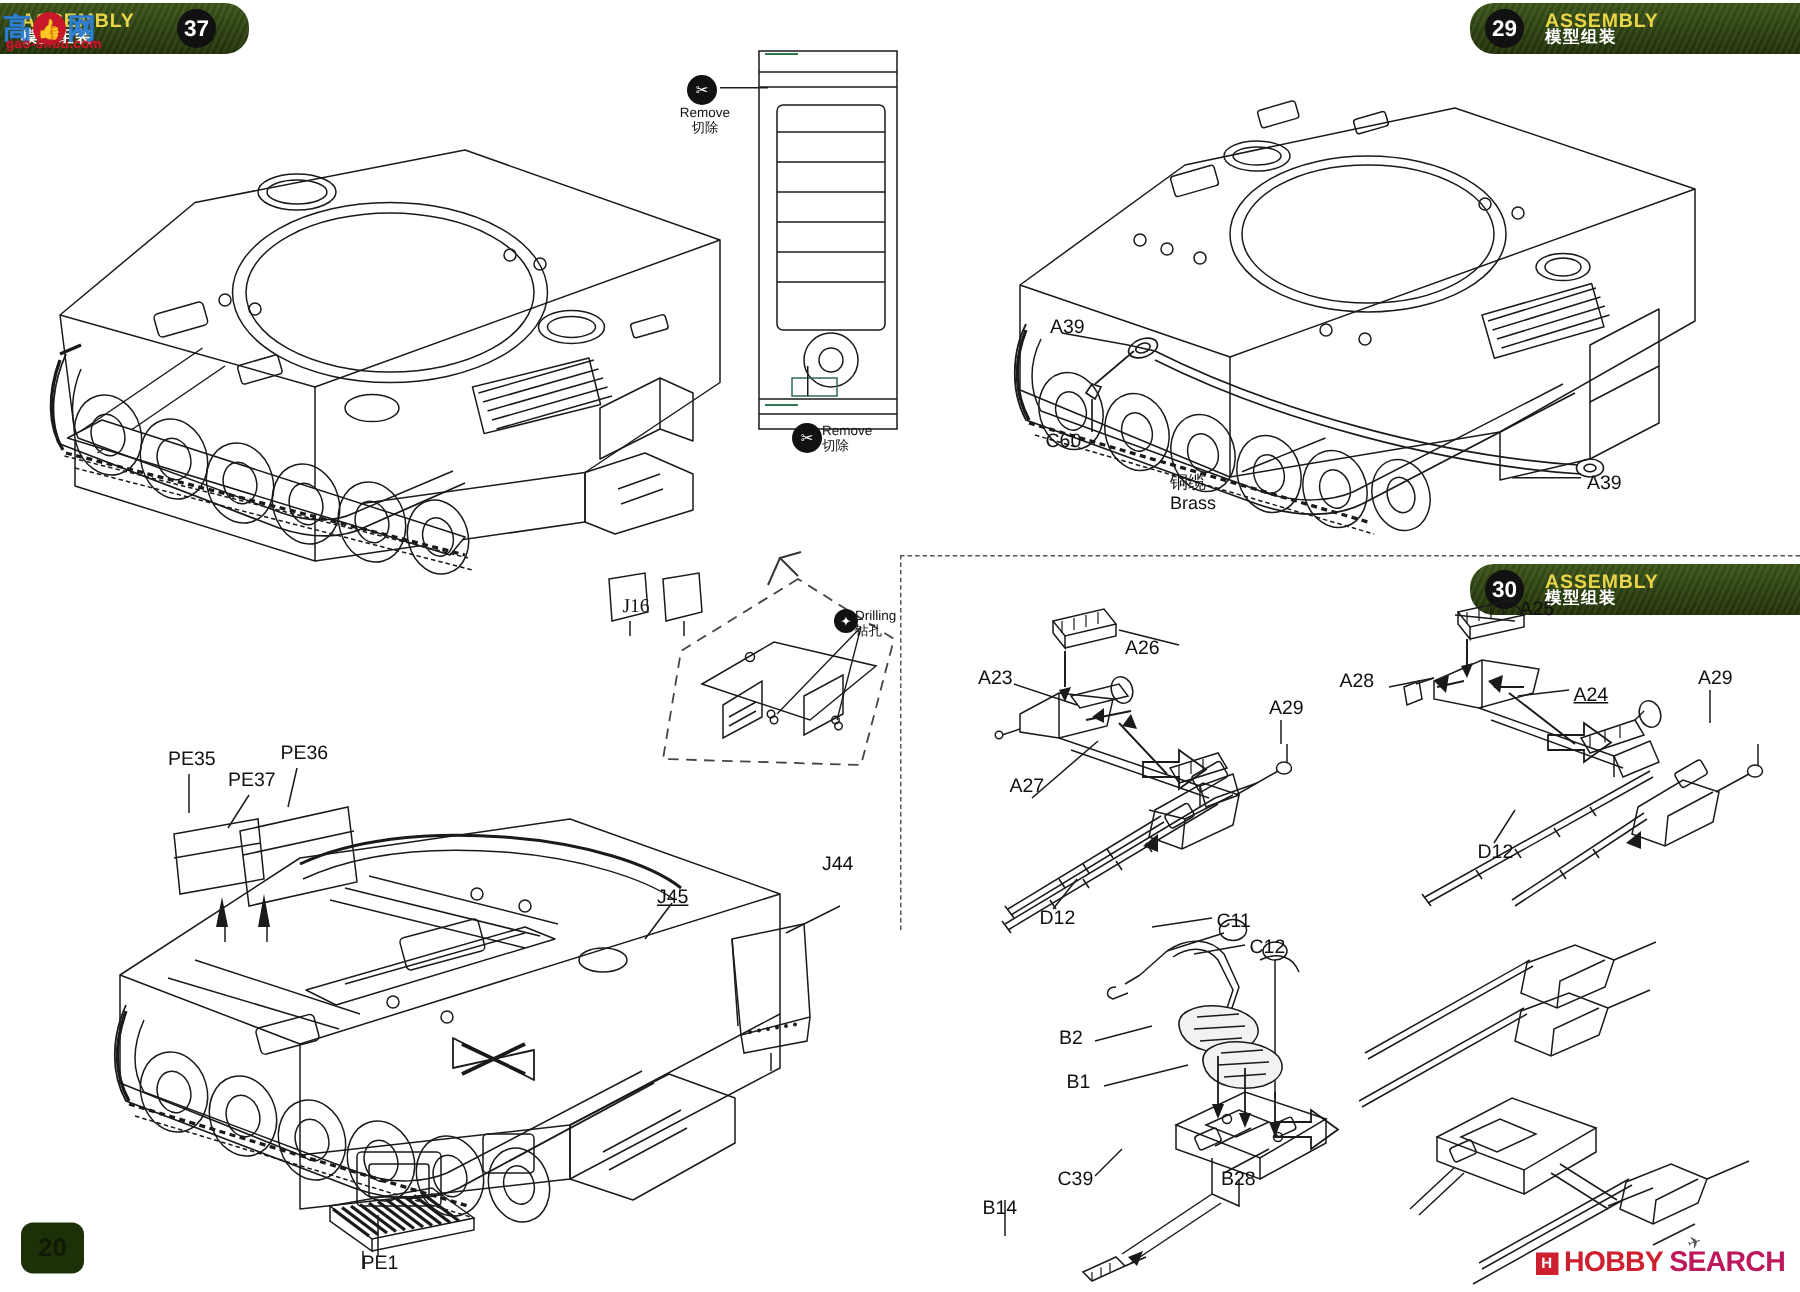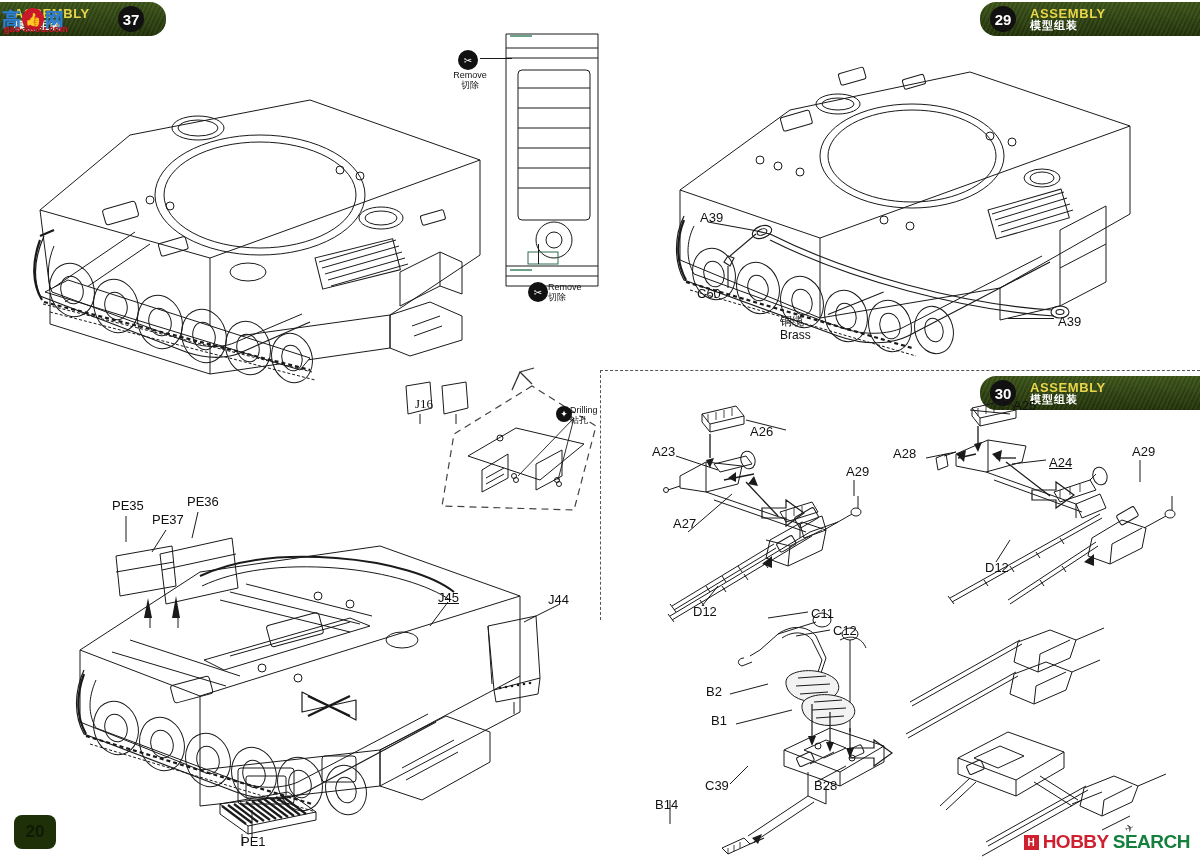--- a/index.html
+++ b/index.html
@@ -78,21 +78,21 @@
   .brand{
     position:absolute;right:10px;bottom:8px;
     display:flex;align-items:center;gap:4px;
   }
   .brand .mark{
     width:15px;height:15px;background:#cf2030;
     display:flex;align-items:center;justify-content:center;
     color:#fff;font-size:10px;font-weight:bold;
   }
   .brand .bt{font-size:19px;font-weight:bold;color:#cf2030;letter-spacing:-.5px;}
-  .brand .bt2{font-size:19px;font-weight:bold;color:#15803d;letter-spacing:-.5px;}
+  .brand .bt2{font-size:19px;font-weight:bold;color:#be185d;letter-spacing:-.5px;}
   .brand .plane{position:absolute;right:56px;top:-9px;font-size:11px;color:#555;
     transform:rotate(-18deg);}
 
   
   .vdiv{position:absolute;left:600px;top:370px;width:0;height:250px;
     border-left:1px dashed #555;}
   .hdiv{position:absolute;left:600px;top:370px;width:600px;height:0;
     border-top:1px dashed #555;}
 
   
@@ -452,21 +452,21 @@
         <path d="M68 6 L92 24"></path>
       </g>
       <path d="M28 44 L28 56" fill="none" stroke="#1a1a1a" stroke-width="1"></path>
     </svg>
   </div>
 
   <span class="lbl" style="left:112px;top:498px;">PE35</span>
   <span class="lbl" style="left:152px;top:512px;">PE37</span>
   <span class="lbl" style="left:187px;top:494px;">PE36</span>
   <span class="lbl" style="left:438px;top:590px;text-decoration:underline;">J45</span>
-  <span class="lbl" style="left:548px;top:592px;">J44</span>
+  <span class="lbl" style="left:548px;top:568px;">J44</span>
   <span class="lbl" style="left:241px;top:834px;">PE1</span>
 
   <div class="art" style="left:100px;top:490px;">
     <svg width="520" height="370" viewBox="0 0 520 370">
       <g stroke="#1a1a1a" stroke-width="1" fill="none">
         <path d="M26 26 L26 52"></path>
         <path d="M66 40 L52 62"></path>
         <path d="M98 22 L92 48"></path>
         <path d="M348 112 L330 136"></path>
         <path d="M460 114 L424 132"></path>

